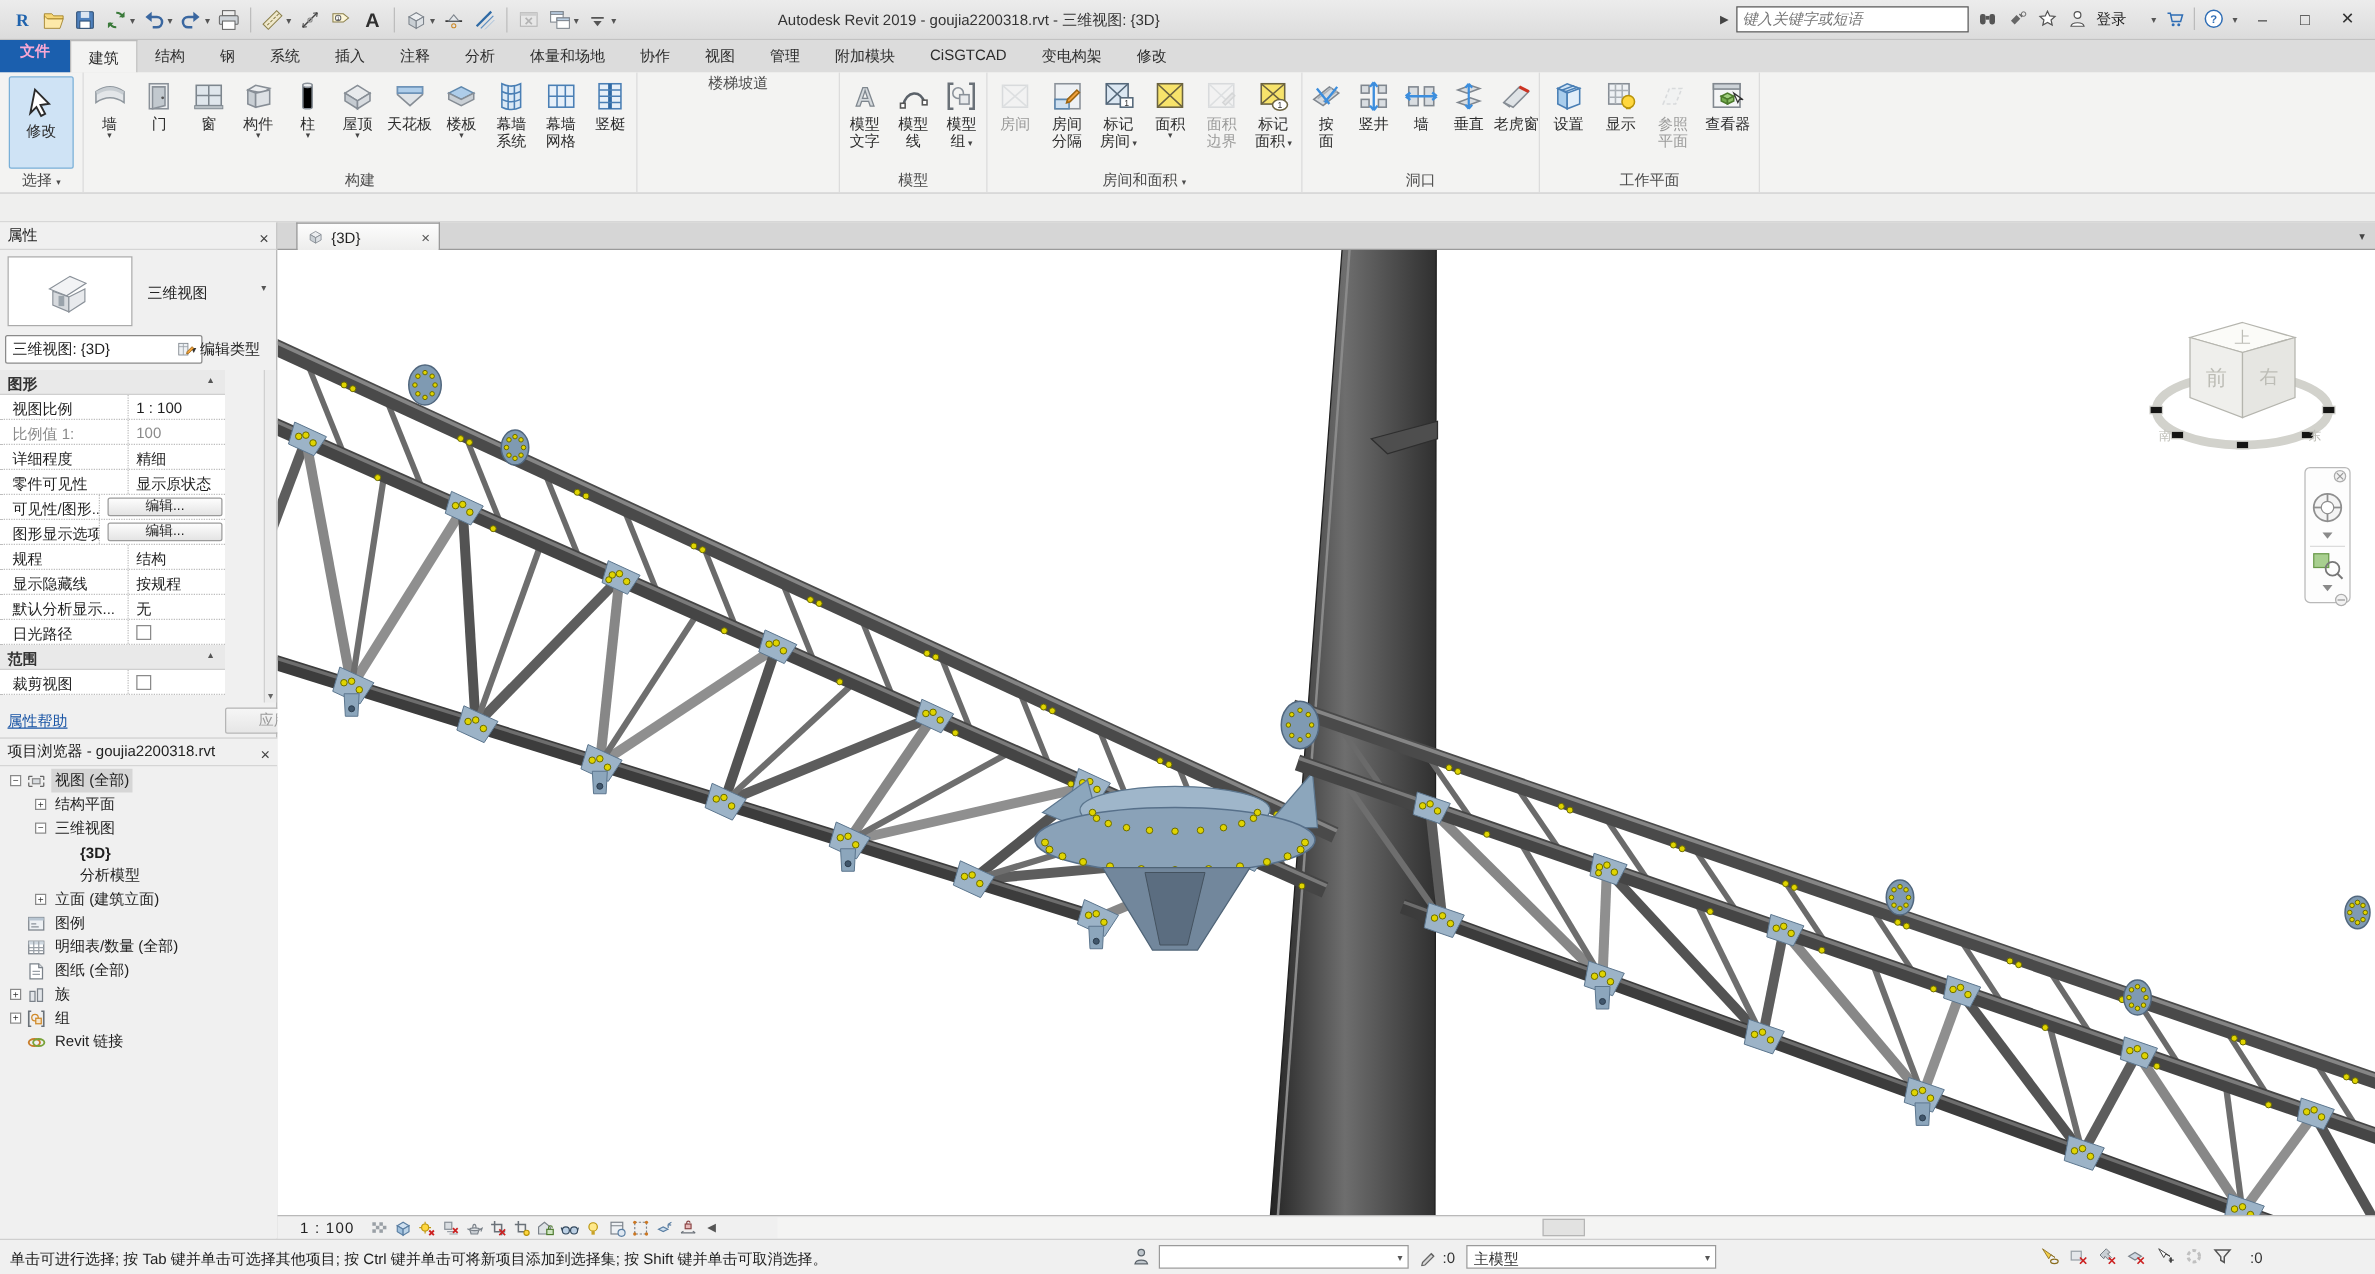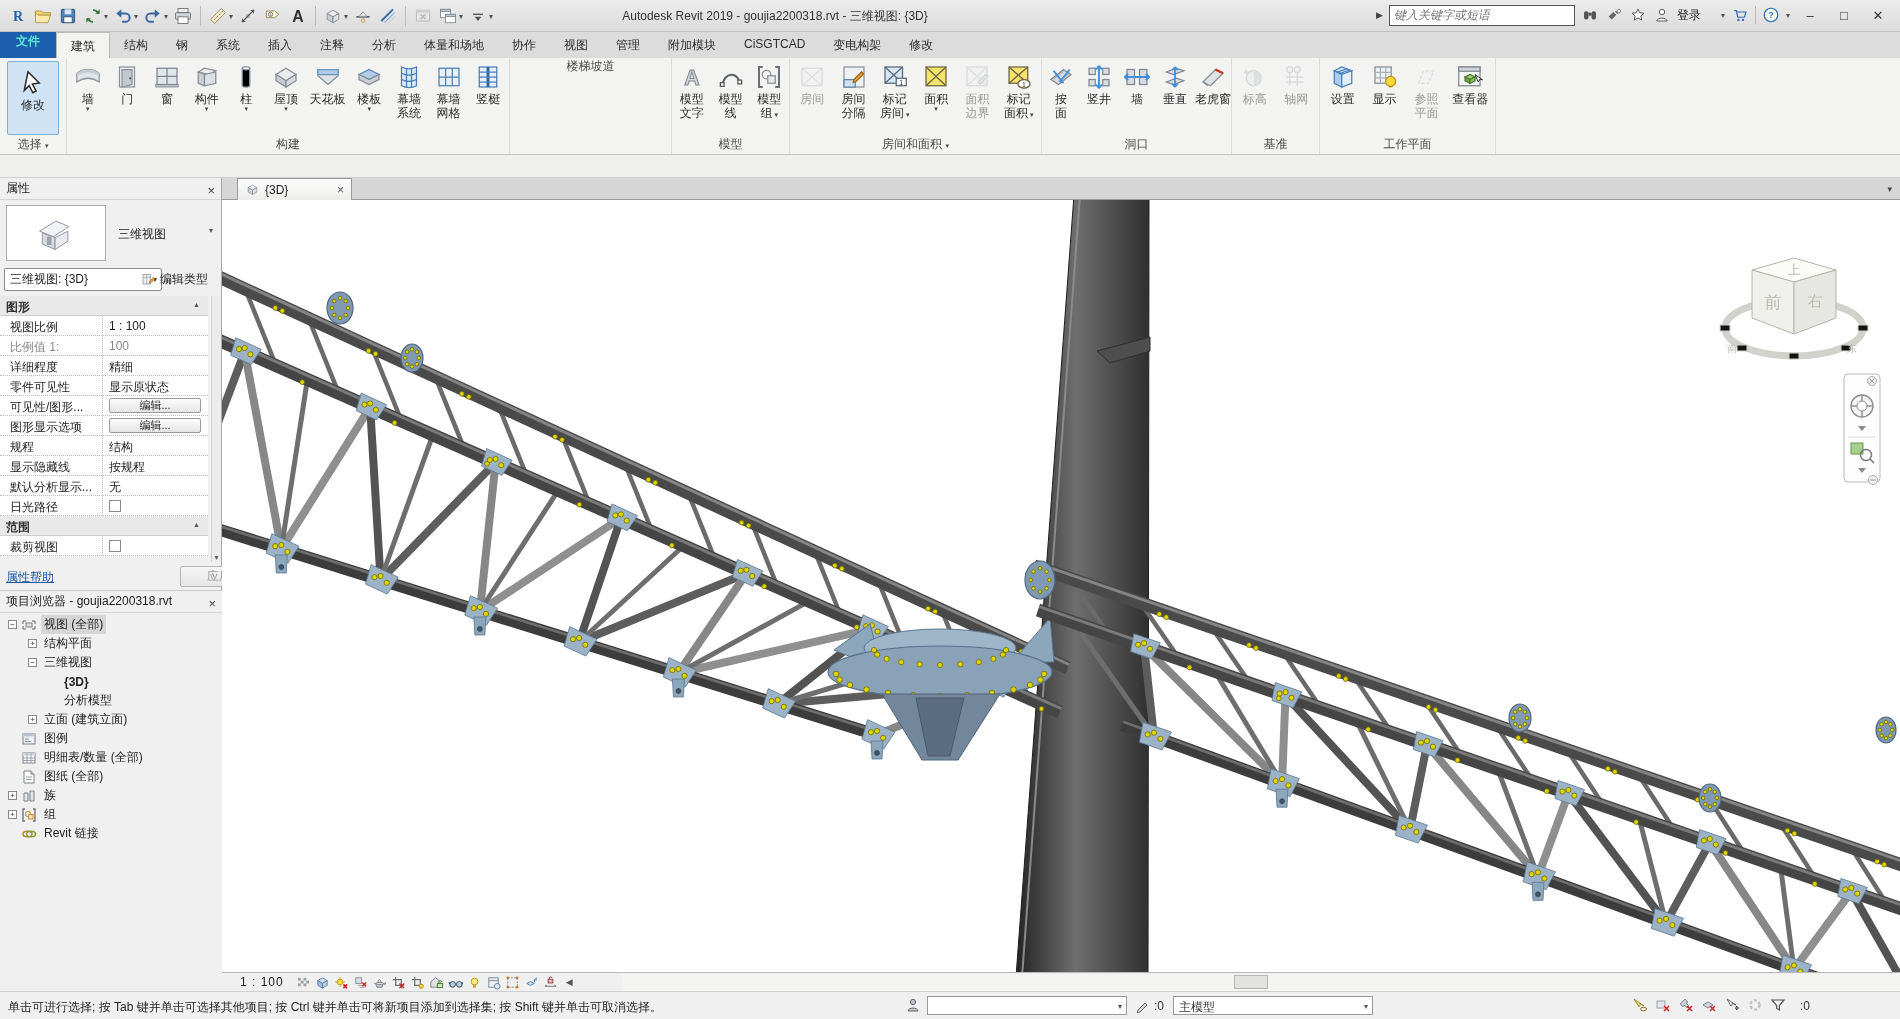--- a/index.html
+++ b/index.html
@@ -19,21 +19,21 @@
   #title-text { position:absolute; left:540px; top:8px; width:470px; text-align:center; color:#333; }
   #tb-right { position:absolute; right:8px; top:4px; display:flex; align-items:center; gap:6px; }
   #search-box { width:186px; height:21px; border:1px solid #555; background:#fff; padding:0 4px;
     font-style:italic; color:#777; font-size:12px; font-family:inherit; }
   .tb-ic svg { width:18px; height:18px; }
   .win-btn { width:28px; height:22px; display:flex; align-items:center; justify-content:center;
     font-size:13px; color:#333; }
   
   #tabrow { position:absolute; left:0; top:32px; width:1900px; height:26px; background:#dcdcdc; display:flex; }
   .rtab { padding:5px 14px 0 14px; height:26px; color:#2d2d2d; }
-  .rtab.file { background:#1b5fae; color:#5eead4; font-weight:bold; padding:1px 16px 0 16px; }
+  .rtab.file { background:#1b5fae; color:#f9a8d4; font-weight:bold; padding:1px 16px 0 16px; }
   .rtab.active { background:#f3f3f2; border:1px solid #bbb; border-bottom:none; }
   
   #ribbon { position:absolute; left:0; top:58px; width:1900px; height:97px; background:#f3f3f2;
     border-bottom:1px solid #c5c5c5; display:flex; }
   .rpanel { position:relative; height:96px; border-right:1px solid #dcdcdc; display:flex; flex-direction:column; }
   .rpanel-body { flex:1; display:flex; justify-content:space-evenly; align-items:flex-start; padding-top:3px; }
   .rpanel-label { height:18px; text-align:center; color:#4c4c4c; font-size:12px; line-height:17px; }
   .rbtn { display:flex; flex-direction:column; align-items:center; padding:1px 3px; min-width:38px; }
   .rbtn svg { width:30px; height:30px; }
   .rbtn .lbl { font-size:12px; line-height:14px; text-align:center; color:#2d2d2d; white-space:nowrap; }
@@ -54,21 +54,21 @@
   #type-preview { position:absolute; left:6px; top:27px; width:100px; height:56px; background:#fff;
     border:1px solid #aaa; display:flex; align-items:center; justify-content:center; }
   #type-name { position:absolute; left:118px; top:48px; color:#222; }
   #preview-dd { position:absolute; right:8px; top:48px; font-size:8px; color:#555; }
   #type-selector { position:absolute; left:4px; top:90px; width:158px; height:23px; background:#fff;
     border:1px solid #8a8a8a; border-radius:2px; line-height:21px; padding-left:5px; }
   #type-selector .dd { position:absolute; right:4px; top:0; font-size:8px; color:#333; }
   #edit-type { position:absolute; left:141px; top:90px; width:76px; height:23px; display:flex;
     align-items:center; gap:3px; }
   #edit-type svg { width:16px; height:16px; }
-  #prop-grid { position:absolute; left:0; top:118px; width:208px; }
+  #prop-grid { position:absolute; left:0; top:118px; width:180px; }
   .prow { display:flex; height:20px; border-bottom:1px dotted #bdbdbd; background:#fff; }
   .prow .pl { width:102px; padding:3px 2px 0 10px; white-space:nowrap; overflow:hidden; }
   .prow .pv { flex:1; border-left:1px dotted #bdbdbd; padding:3px 2px 0 6px; white-space:nowrap; }
   .prow .pv.muted, .prow .pl.muted { color:#8a8a8a; }
   .psec { height:20px; background:#e9e9e9; border-bottom:1px solid #cfcfcf; padding:3px 6px 0 6px;
     font-weight:bold; color:#333; position:relative; }
   .psec .chev { position:absolute; right:8px; top:5px; font-size:7px; color:#555; }
   .pedit { width:92px; height:15px; margin-top:-1px; background:linear-gradient(#fdfdfd,#e4e4e4);
     border:1px solid #9a9a9a; border-radius:2px; font-size:11px; text-align:center; line-height:13px; }
   .pcheck { width:12px; height:12px; border:1px solid #8a8a8a; background:#fff; margin-top:1px; }
@@ -560,43 +560,20 @@
         <div class="rbtn">
           <svg viewBox="0 0 24 24">
             <path d="M4 16L14 6l6 3-10 10z" fill="#dfe3e6" stroke="#868d95"></path>
             <path d="M14 6l6 3" stroke="#cc3322" stroke-width="2"></path>
             <path d="M4 16l4 3" stroke="#868d95"></path>
           </svg>
           <span class="lbl">老虎窗</span>
         </div>
       </div>
       <div class="rpanel-label">洞口</div>
-    </div>
-    <div class="rpanel" style="width: 88px;">
-      <div class="rpanel-body">
-        <div class="rbtn disabled">
-          <svg viewBox="0 0 24 24">
-            <circle cx="11" cy="13" r="6" fill="#e9ebec" stroke="#aeb4b9"></circle>
-            <path d="M11 7a6 6 0 0 1 0 12z" fill="#c3c9cd"></path>
-            <path d="M3 8h5M5 6v4" stroke="#b5babf"></path>
-          </svg>
-          <span class="lbl">标高</span>
-        </div>
-        <div class="rbtn disabled">
-          <svg viewBox="0 0 24 24">
-            <g stroke="#b5babf" fill="#eef0f1">
-              <circle cx="7" cy="6" r="2.4"></circle>
-              <circle cx="13" cy="6" r="2.4"></circle>
-              <path d="M7 8v11M13 8v11M4 12h14M4 16h14" fill="none"></path>
-            </g>
-          </svg>
-          <span class="lbl">轴网</span>
-        </div>
-      </div>
-      <div class="rpanel-label">基准</div>
     </div>
     <div class="rpanel" style="width: 176px;">
       <div class="rpanel-body">
         <div class="rbtn">
           <svg viewBox="0 0 24 24">
             <path d="M5 7l6-3 8 3-6 3z" fill="#cfe3f5" stroke="#4a7fb5"></path>
             <path d="M5 7v10l6 3V10z" fill="#a9cdec" stroke="#4a7fb5"></path>
             <path d="M11 10l8-3v10l-8 3z" fill="#e2eef9" stroke="#4a7fb5"></path>
             <path d="M7.5 8.2l8-3M9.5 9.2l8-3" stroke="#4a7fb5"></path>
           </svg>

